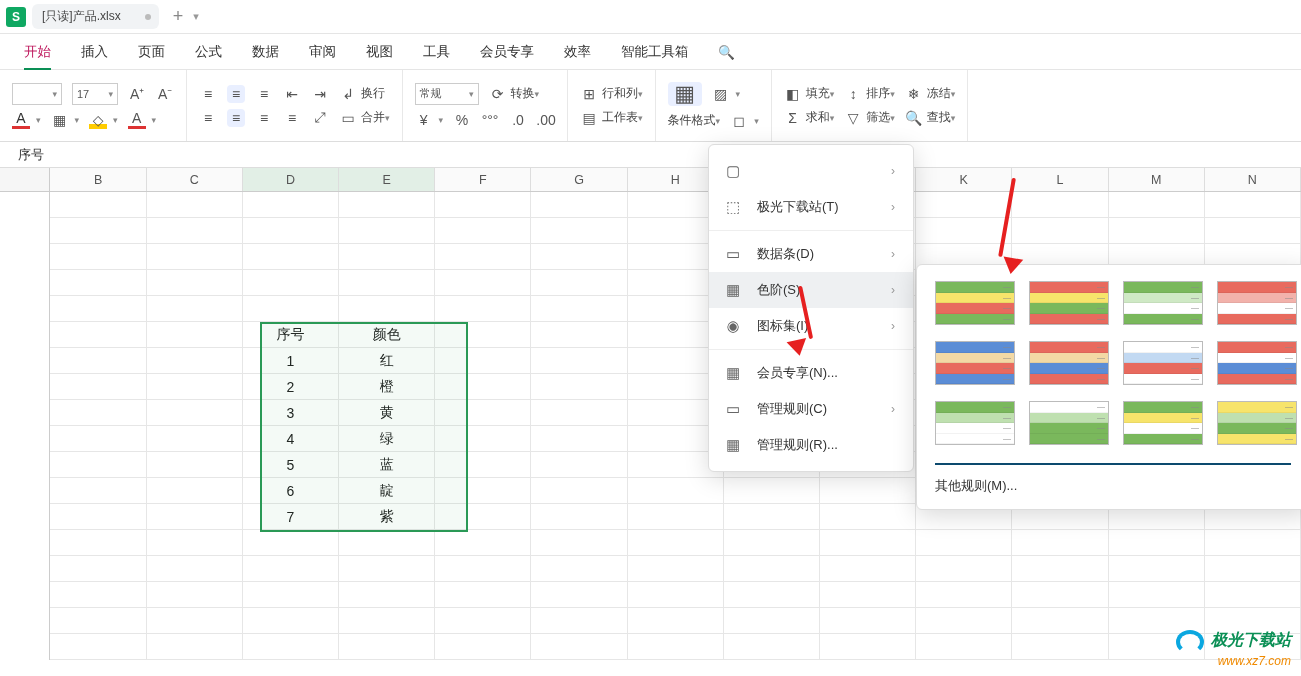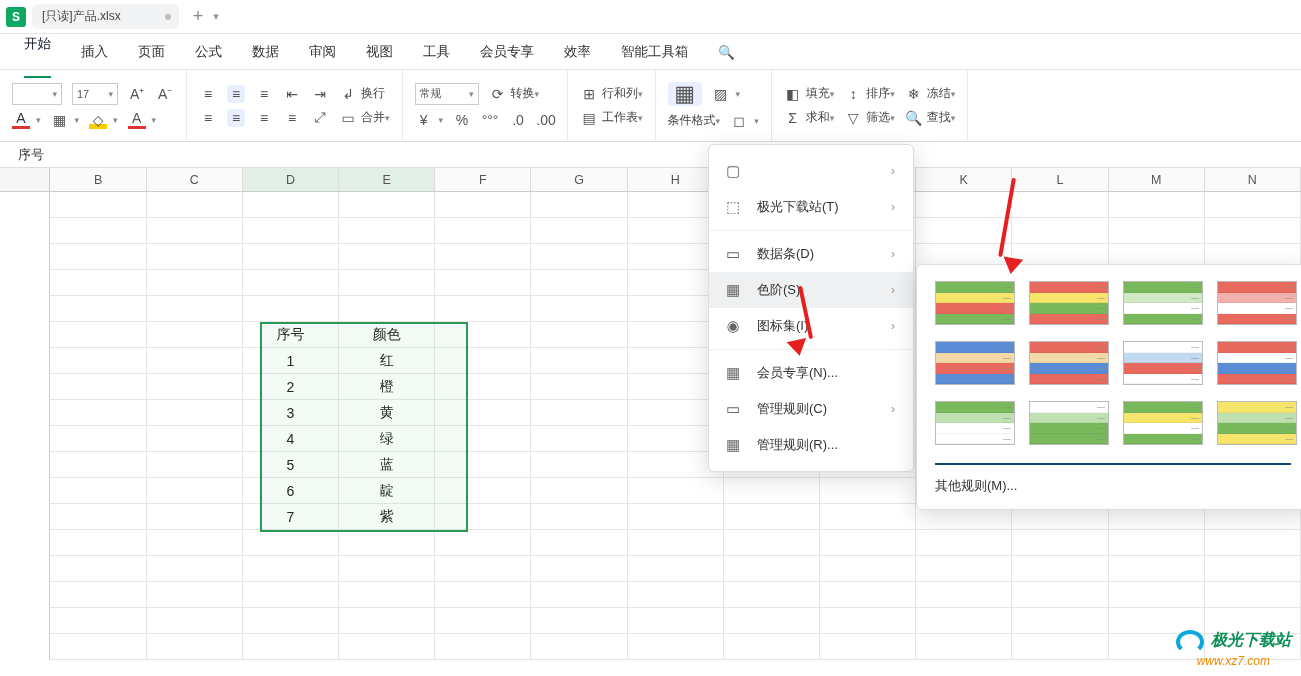--- a/index.html
+++ b/index.html
@@ -1,30 +1,30 @@
 <!DOCTYPE html>
 <html><head>
 <meta charset="utf-8">
 <style>
 * { margin: 0; padding: 0; box-sizing: border-box; font-family: "Microsoft YaHei", Arial, sans-serif; }
 body { background: #fff; width: 1301px; height: 676px; overflow: hidden; position: relative; }
 
 
 .titlebar { height: 34px; display: flex; align-items: center; padding: 0 6px; border-bottom: 1px solid #e5e5e5; }
 .app-icon { width: 20px; height: 20px; background: #0fa862; border-radius: 3px; color: #fff; font-size: 12px; font-weight: bold; display: flex; align-items: center; justify-content: center; }
-.file-tab { display: flex; align-items: center; gap: 24px; padding: 4px 8px 4px 10px; margin-left: 6px; border-radius: 6px; background: #f1f3f5; }
+.file-tab { display: flex; align-items: center; gap: 4px; padding: 4px 8px 4px 10px; margin-left: 6px; border-radius: 6px; background: #f1f3f5; }
 .file-tab span.name { font-size: 12px; color: #444; }
 .dot { width: 6px; height: 6px; background: #bbb; border-radius: 50%; margin-left: 20px; }
 .plus { margin-left: 14px; font-size: 18px; color: #888; }
 .dropbar { font-size: 11px; color: #999; margin-left: 10px; }
 
 
 .menurow { height: 36px; display: flex; align-items: center; gap: 30px; padding-left: 24px; border-bottom: 1px solid #e5e5e5; }
 .menurow span { font-size: 13.5px; color: #333; cursor: pointer; }
-.menurow .active { color: #0f172a; border-bottom: 2px solid #0a8f55; padding-bottom: 23px; margin-bottom: -9px; }
+.menurow .active { color: #be185d; border-bottom: 2px solid #0a8f55; padding-bottom: 7px; margin-bottom: -9px; }
 .search-ico { font-size: 14px; color: #888; }
 
 
 .toolbar { height: 72px; border-bottom: 1px solid #ddd; display: flex; align-items: center; }
 .tool-sec { height: 100%; border-right: 1px solid #e8e8e8; padding: 8px 12px; display: flex; flex-direction: column; justify-content: center; gap: 6px; }
 .tool-row { display: flex; align-items: center; gap: 10px; font-size: 12px; color: #555; }
 .ico { width: 18px; height: 18px; display: inline-flex; align-items: center; justify-content: center; font-size: 14px; color: #555; }
 .dd { font-size: 9px; color: #888; margin-left: -4px; }
 .fontsel { width: 50px; height: 22px; border: 1px solid #ccc; font-size: 11px; padding: 0 4px; display: flex; align-items: center; justify-content: space-between; }
 .fsize { width: 46px; height: 22px; border: 1px solid #ccc; font-size: 11px; padding: 0 4px; display: flex; align-items: center; justify-content: space-between; }
@@ -64,21 +64,21 @@
 .scale-thumb .bar { flex: 1; border-bottom: 1px solid rgba(0,0,0,0.05); position: relative; }
 .scale-thumb .bar::after { content: "—"; position: absolute; right: 3px; font-size: 8px; color: #888; }
 .gal-other { margin-top: 18px; padding-top: 12px; border-top: 2px solid #0c4a6e; font-size: 13px; color: #333; }
 
 
 .arrow { position: absolute; pointer-events: none; }
 .arrow-body { width: 4px; background: #e62020; border-radius: 2px; }
 .arrow-head { width: 0; height: 0; border-left: 10px solid transparent; border-right: 10px solid transparent; border-top: 16px solid #e62020; }
 
 
-.watermark { position: absolute; right: 10px; bottom: 8px; font-size: 12px; color: #0a8f55; text-align: center; }
+.watermark { position: absolute; right: 10px; bottom: 8px; font-size: 12px; color: #0a8f55; text-align: right; }
 .watermark .cn { font-size: 16px; font-weight: bold; font-style: italic; }
 .watermark .sw { width:28px; height:24px; display:inline-block; border:4px solid #0aa7e0; border-bottom-color:transparent; border-radius:50%; margin-right:4px; vertical-align:middle;}
 </style>
 </head>
 <body>
 
 <div class="titlebar">
   <div class="app-icon">S</div>
   <div class="file-tab">
     <span class="name">[只读]产品.xlsx</span>

